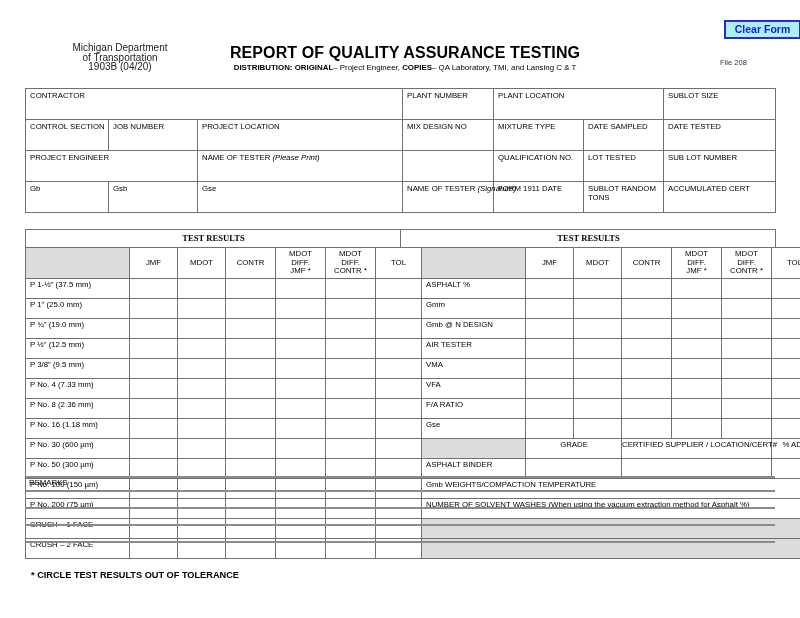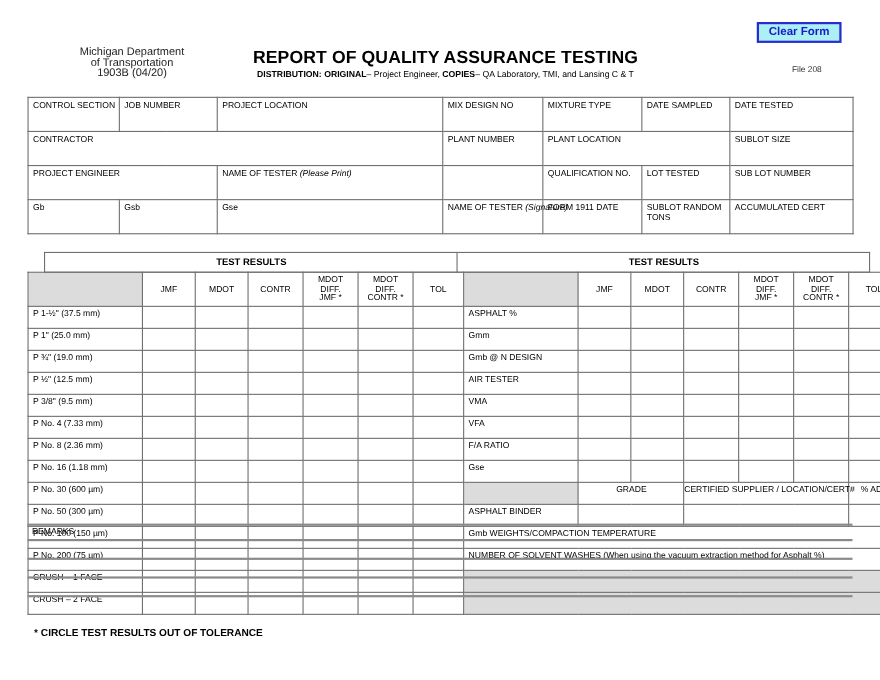--- a/index.html
+++ b/index.html
@@ -14,21 +14,21 @@
   .page {
     position: relative;
     width: 800px;
     height: 618px;
     background: #fff;
   }
 
   
   .clear-form-btn {
     position: absolute;
-    left: 688px; top: 20px;
+    left: 724px; top: 20px;
     width: 77px; height: 19px;
     background: #aaf0f5;
     border: 2px solid #2a2ad0;
     color: #1a1ac8;
     font-size: 10.5px;
     font-weight: bold;
     line-height: 15px;
     text-align: center;
     cursor: pointer;
     font-family: "Liberation Sans", sans-serif;
@@ -84,21 +84,21 @@
     background: #fff;
   }
   .cellhdr { white-space: nowrap; }
   .cellhdr i { font-style: italic; }
 
   
   #top-table { left: 25px; top: 88px; width: 750px; }
   #top-table td { height: 31px; }
 
   
-  #tr-banner { left: 40px; top: 229px; width: 750px; }
+  #tr-banner { left: 25px; top: 229px; width: 750px; font-family: Liberation Serif, serif; }
   #tr-banner td {
     text-align: center;
     font-weight: bold;
     font-size: 8.6px;
     height: 18px;
     padding-top: 4px;
   }
 
   
   #grid { left: 25px; top: 247px; width: 750px; }
@@ -171,33 +171,33 @@
         <col style="width:42px">
         <col style="width:47px">
       <col style="width:205px">
         <col style="width:91px">
         <col style="width:90px">
       <col style="width:80px">
         <col style="width:112px">
     </colgroup>
     <tbody>
       <tr>
+        <td class="cellhdr" colspan="4">CONTRACTOR</td>
+        <td class="cellhdr">PLANT NUMBER</td>
+        <td class="cellhdr" colspan="2">PLANT LOCATION</td>
+        <td class="cellhdr">SUBLOT SIZE</td>
+      </tr>
+      <tr>
         <td class="cellhdr">CONTROL SECTION</td>
         <td class="cellhdr" colspan="2">JOB NUMBER</td>
         <td class="cellhdr">PROJECT LOCATION</td>
         <td class="cellhdr">MIX DESIGN NO</td>
         <td class="cellhdr">MIXTURE TYPE</td>
         <td class="cellhdr">DATE SAMPLED</td>
         <td class="cellhdr">DATE TESTED</td>
-      </tr>
-      <tr>
-        <td class="cellhdr" colspan="4">CONTRACTOR</td>
-        <td class="cellhdr">PLANT NUMBER</td>
-        <td class="cellhdr" colspan="2">PLANT LOCATION</td>
-        <td class="cellhdr">SUBLOT SIZE</td>
       </tr>
       <tr>
         <td class="cellhdr" colspan="3">PROJECT ENGINEER</td>
         <td class="cellhdr"><span>NAME OF TESTER </span><i>(Please Print)</i></td>
         <td class="cellhdr"></td>
         <td class="cellhdr">QUALIFICATION NO.</td>
         <td class="cellhdr">LOT TESTED</td>
         <td class="cellhdr">SUB LOT NUMBER</td>
       </tr>
       <tr>

